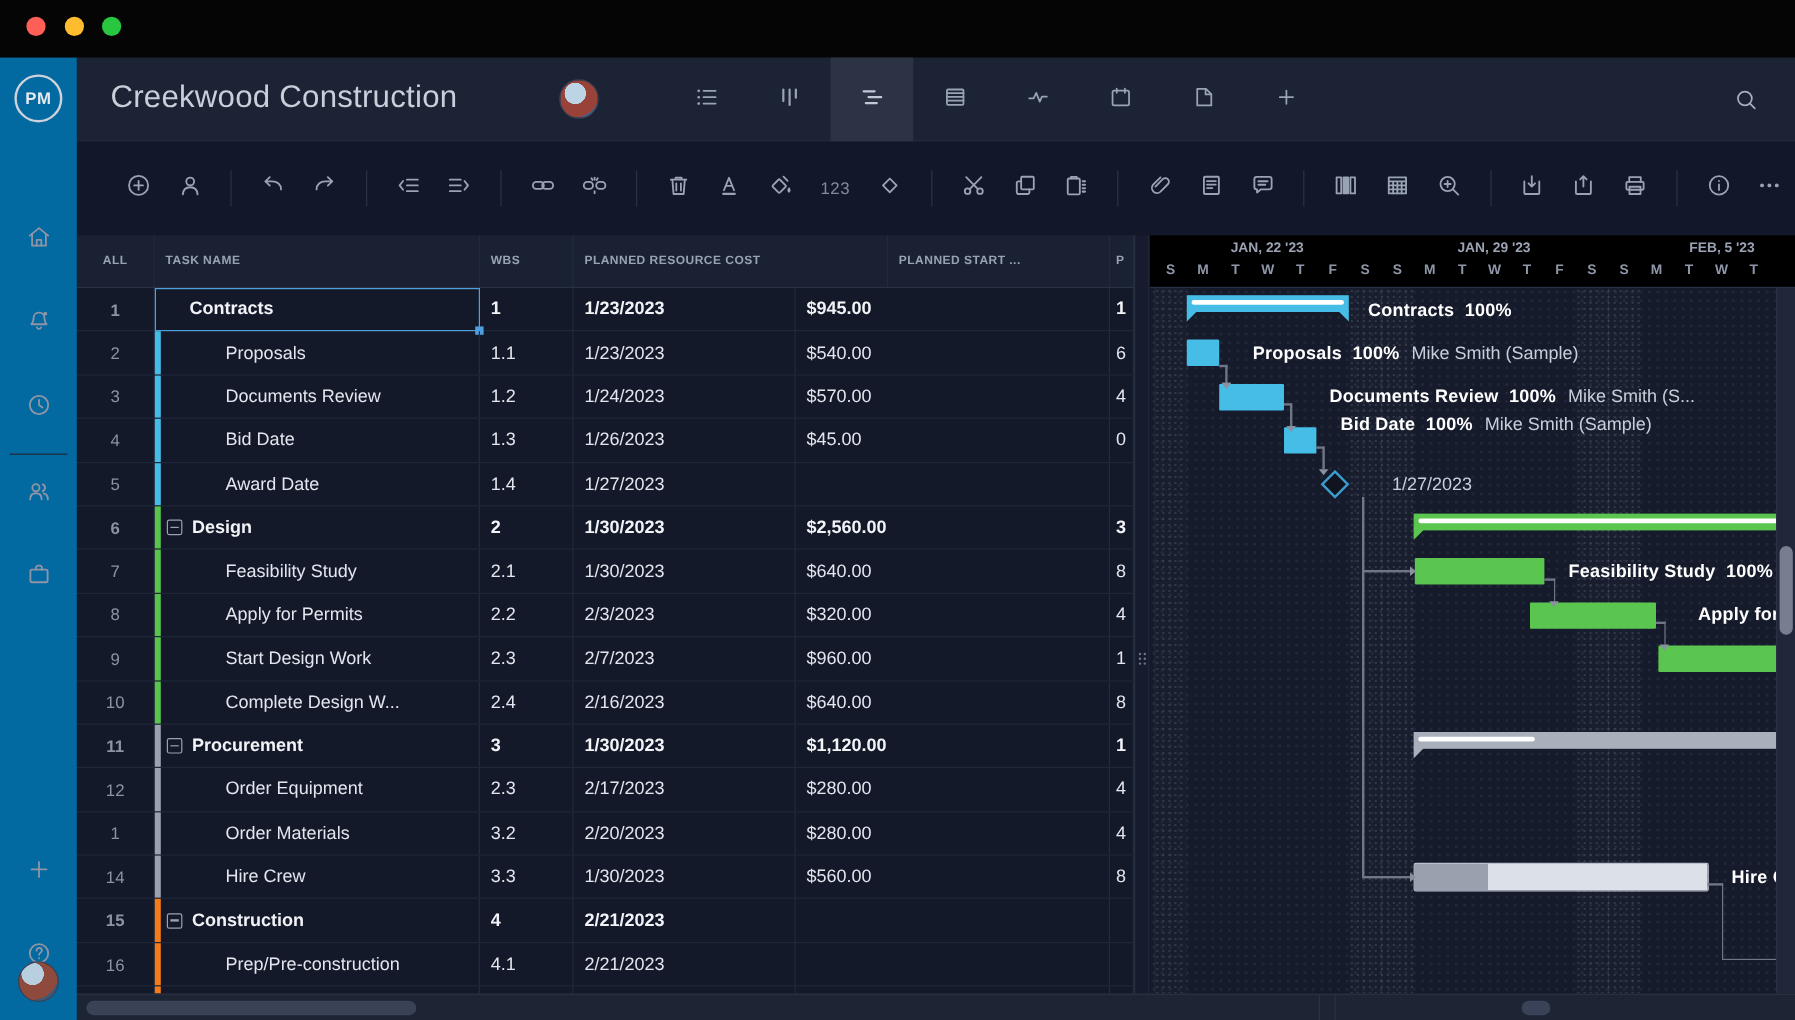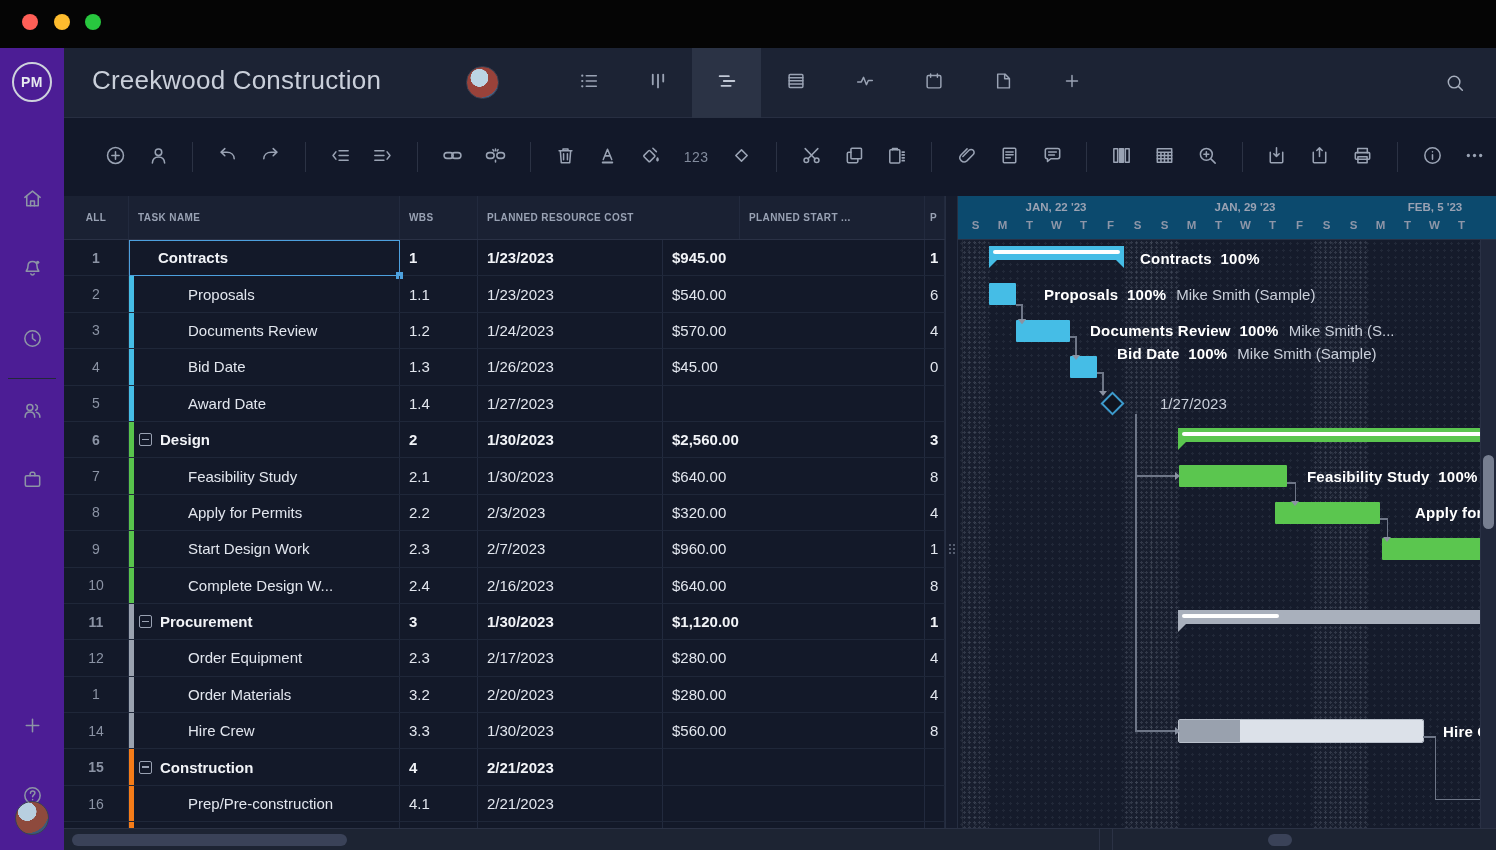--- a/index.html
+++ b/index.html
@@ -5,21 +5,21 @@
   * { margin:0; padding:0; box-sizing:border-box; }
   html,body { width:1496px; height:850px; background:#0d111c; overflow:hidden;
     font-family:"Liberation Sans", sans-serif; }
   #app { position:relative; width:1496px; height:850px; background:#10151f; }
 
   
   .titlebar { position:absolute; left:0; top:0; width:1496px; height:48px; background:#050505; }
   .tl-dot { position:absolute; top:14px; width:16px; height:16px; border-radius:50%; }
 
   
-  .sidebar { position:absolute; left:0; top:48px; width:64px; height:802px; background:#4c1d95; z-index:5; }
+  .sidebar { position:absolute; left:0; top:48px; width:64px; height:802px; background:#0369a1; z-index:5; }
   .sb-item { position:absolute; left:0; width:64px; height:44px; display:flex; align-items:center; justify-content:center; color:#8d95a6; }
   .sb-item svg { width:23px; height:23px; }
   .pm-logo { position:absolute; left:12px; top:14px; width:40px; height:40px; border:2px solid #cdd2dc; border-radius:50%;
     display:flex; align-items:center; justify-content:center; color:#e6e9ef; font-weight:bold; font-size:14px; letter-spacing:0.5px;}
   .sb-divider { position:absolute; left:8px; width:48px; height:1px; background:#23293a; }
   .sb-avatar { position:absolute; left:15px; width:34px; height:34px; border-radius:50%;
     background:radial-gradient(circle at 35% 30%, #b8cfe0 0 30%, #8e4a3d 31% 70%, #3c5a78 71%); border:1px solid #3a4152; }
 
   
   .appheader { position:absolute; left:64px; top:48px; width:1432px; height:70px; background:#1c2334; border-bottom:1px solid #272e41; }
@@ -67,21 +67,21 @@
   .sel-cell::after { content:""; position:absolute; right:-4px; bottom:-4px; width:7px; height:7px; background:#4da0dd; }
   .partial-row { position:relative; height:6px; border-bottom:none; }
 
   
   .splitter { position:relative; width:13px; height:632px; background:#161c2d; border-left:1px solid #262e41; border-right:1px solid #262e41; }
   .splitter .dots { position:absolute; left:3px; top:348px; width:7px; display:grid; grid-template-columns:2px 2px; gap:2px; }
   .splitter .dots i { width:2px; height:2px; border-radius:50%; background:#6d7587; }
 
   
   .gantt-panel { position:relative; width:538px; height:632px; background:#151b2b; overflow:hidden; }
-  .g-header { position:relative; height:44px; background:#0c4a6e; border-bottom:1px solid #2a3145; }
+  .g-header { position:relative; height:44px; background:#000000; border-bottom:1px solid #2a3145; }
   .g-month { position:absolute; top:5px; transform:translateX(-50%); font-size:11.5px; color:#9aa2b3; font-weight:600; white-space:nowrap; }
   .g-day { position:absolute; top:23px; transform:translateX(-50%); font-size:11.5px; color:#8e96a8; font-weight:600; }
   .g-body { position:absolute; left:0; top:44px; width:522px; height:588px; overflow:hidden;
     background-color:#151b2b;
     background-image:radial-gradient(rgba(160,172,195,0.09) 1px, transparent 1.3px);
     background-size:7px 7px; }
   .weekend { position:absolute; top:0; bottom:0; background:rgba(255,255,255,0.015);
     background-image:radial-gradient(rgba(175,185,205,0.17) 1px, transparent 1.2px); background-size:5px 5px; }
   .weekline { position:absolute; top:0; bottom:0; width:1px; background:rgba(255,255,255,0.05); }
   .g-bar { position:absolute; height:22px; border-radius:1px; }
@@ -649,21 +649,21 @@
           </div>
           <div class="g-label" style="left: 182px; top: 0px;">
             <b>Contracts&nbsp;&nbsp;100%</b>
           </div>
           <div class="g-bar" style="left: 31px; width: 27px; top: 43.4px; background: rgb(69, 189, 230);"></div>
           <div class="g-label" style="left: 86px; top: 36.4px;">
             <b>Proposals&nbsp;&nbsp;100%</b>
             <span>Mike Smith (Sample)</span>
           </div>
           <div class="g-bar" style="left: 58px; width: 54px; top: 79.8px; background: rgb(69, 189, 230);"></div>
-          <div class="g-label" style="left: 132px; top: 72.8px;">
+          <div class="g-label" style="left: 150px; top: 72.8px;">
             <b>Documents Review&nbsp;&nbsp;100%</b>
             <span>Mike Smith (S...</span>
           </div>
           <div class="g-bar" style="left: 112px; width: 27px; top: 116.2px; background: rgb(69, 189, 230);"></div>
           <div class="g-label" style="left: 159px; top: 95px;">
             <b>Bid Date&nbsp;&nbsp;100%</b>
             <span>Mike Smith (Sample)</span>
           </div>
           <div class="g-mile" style="left: 146px; top: 154.6px;"></div>
           <div class="g-label" style="left: 202px; top: 145.6px;">

